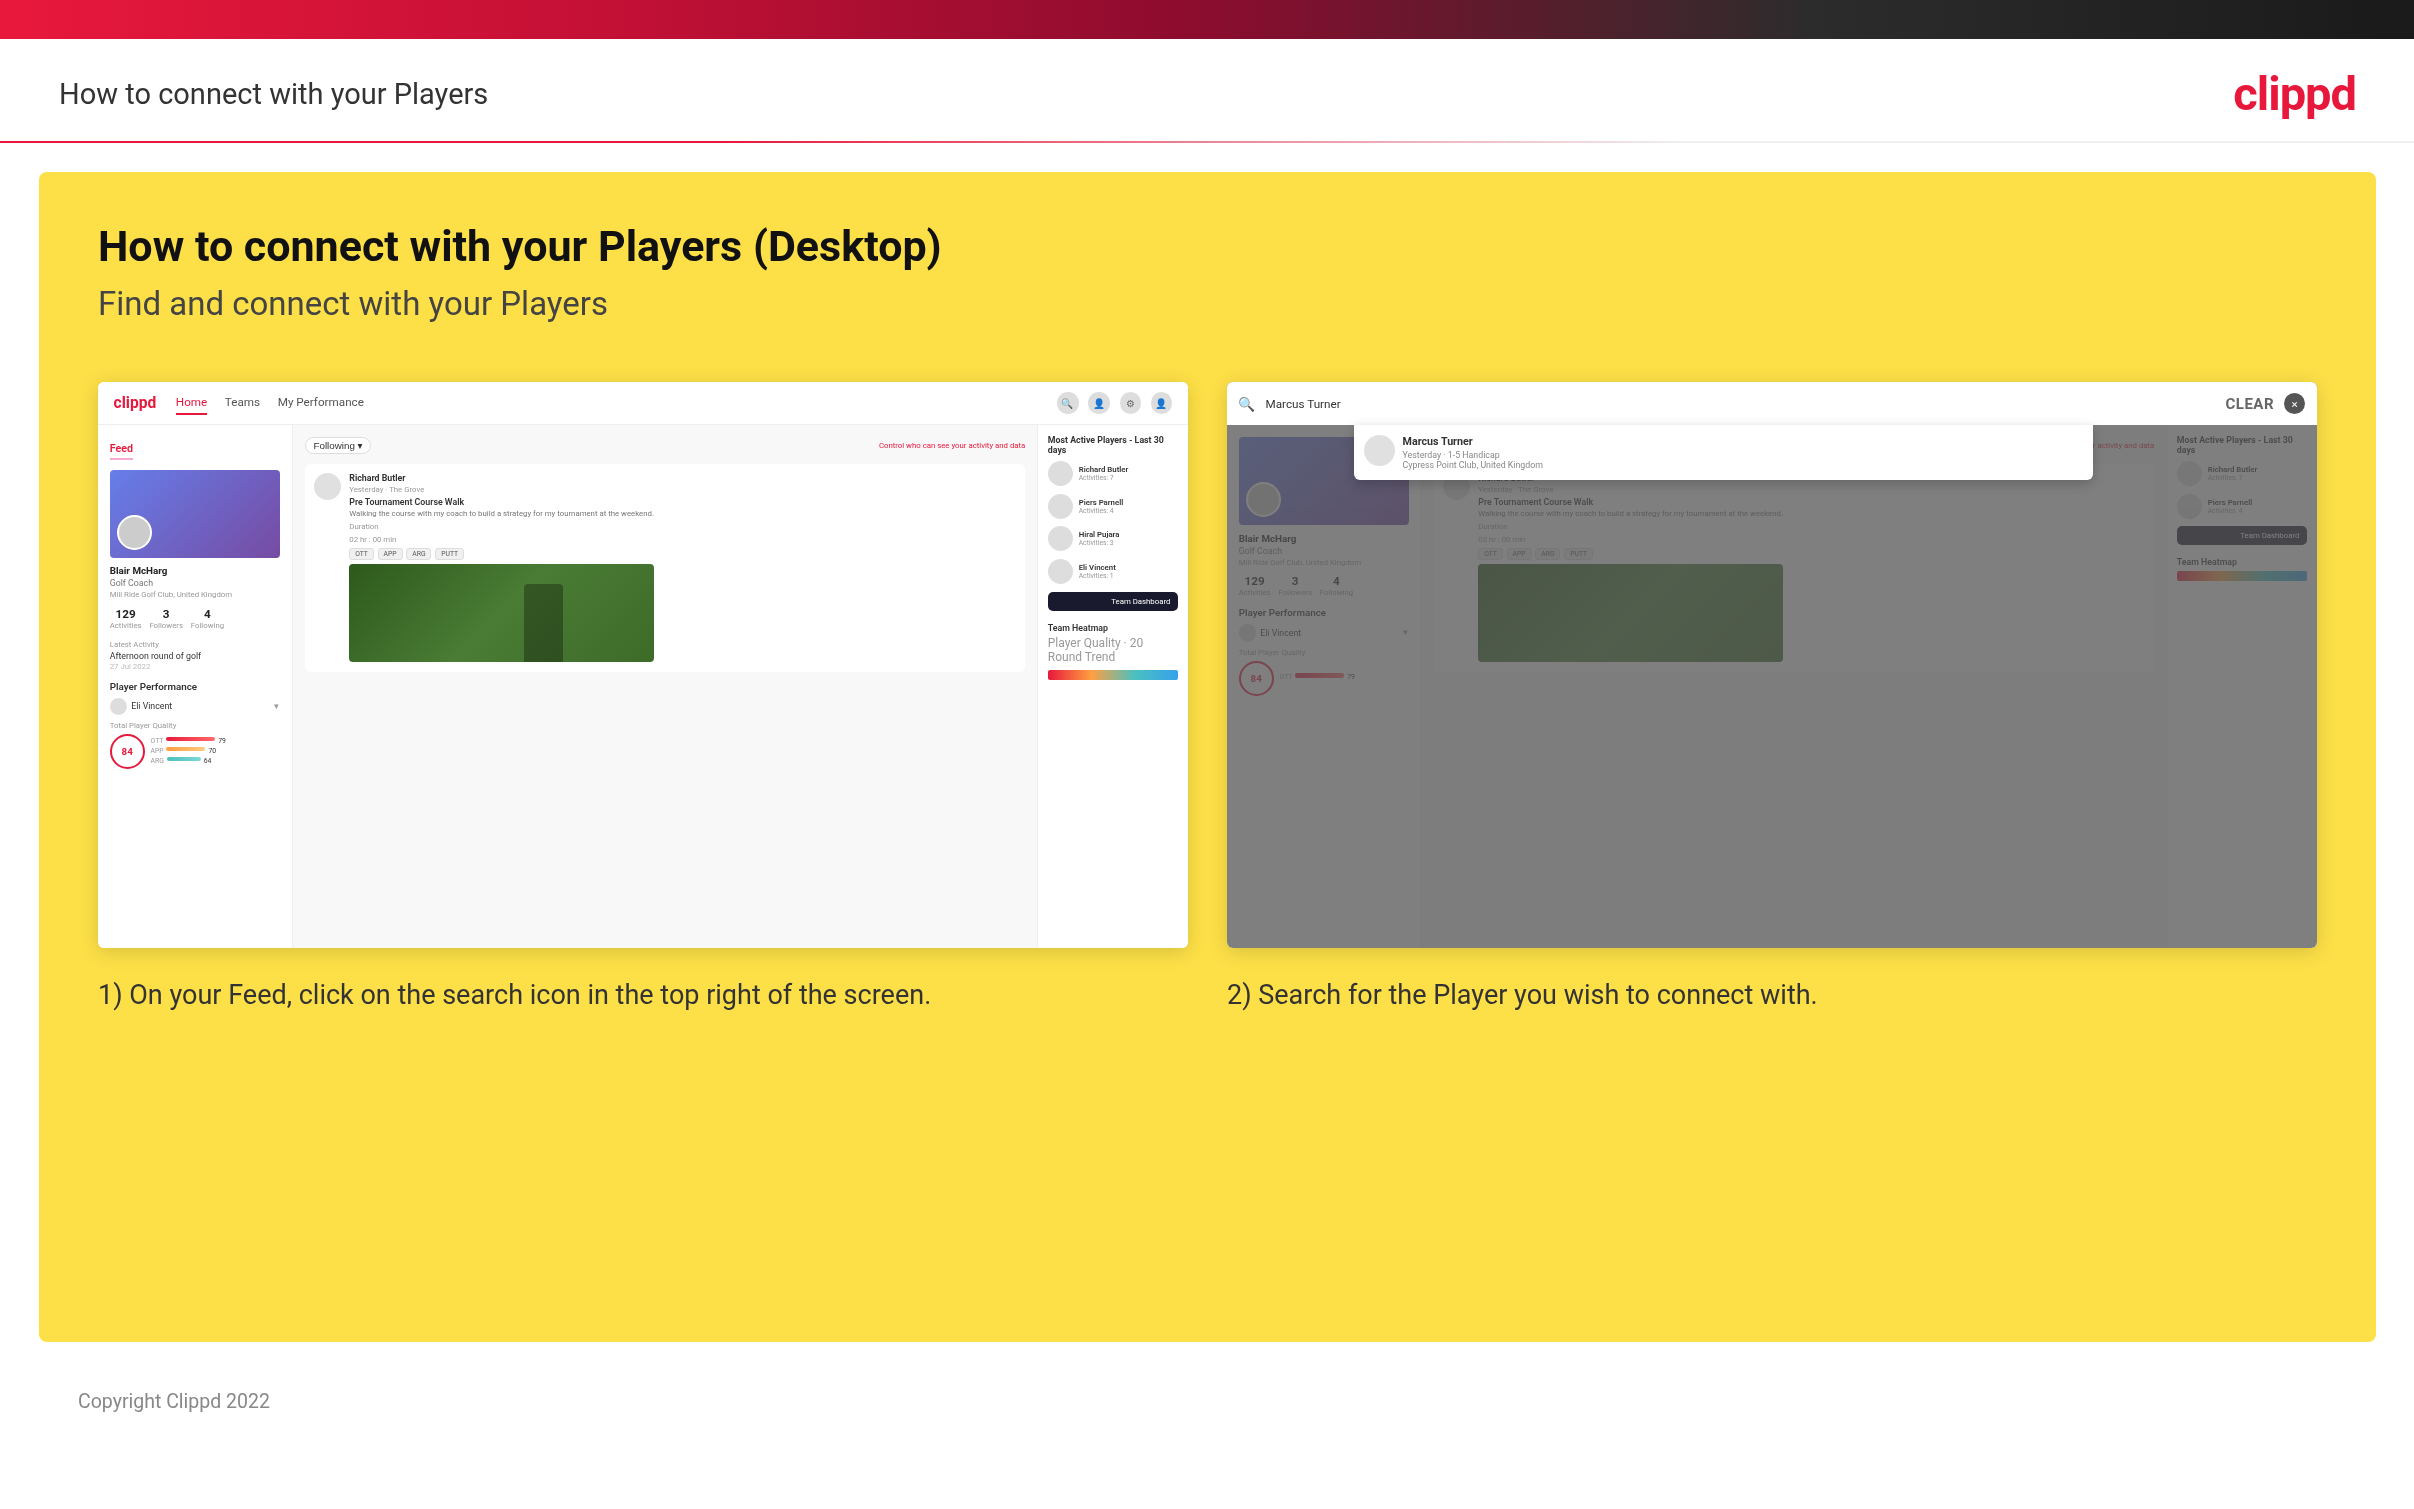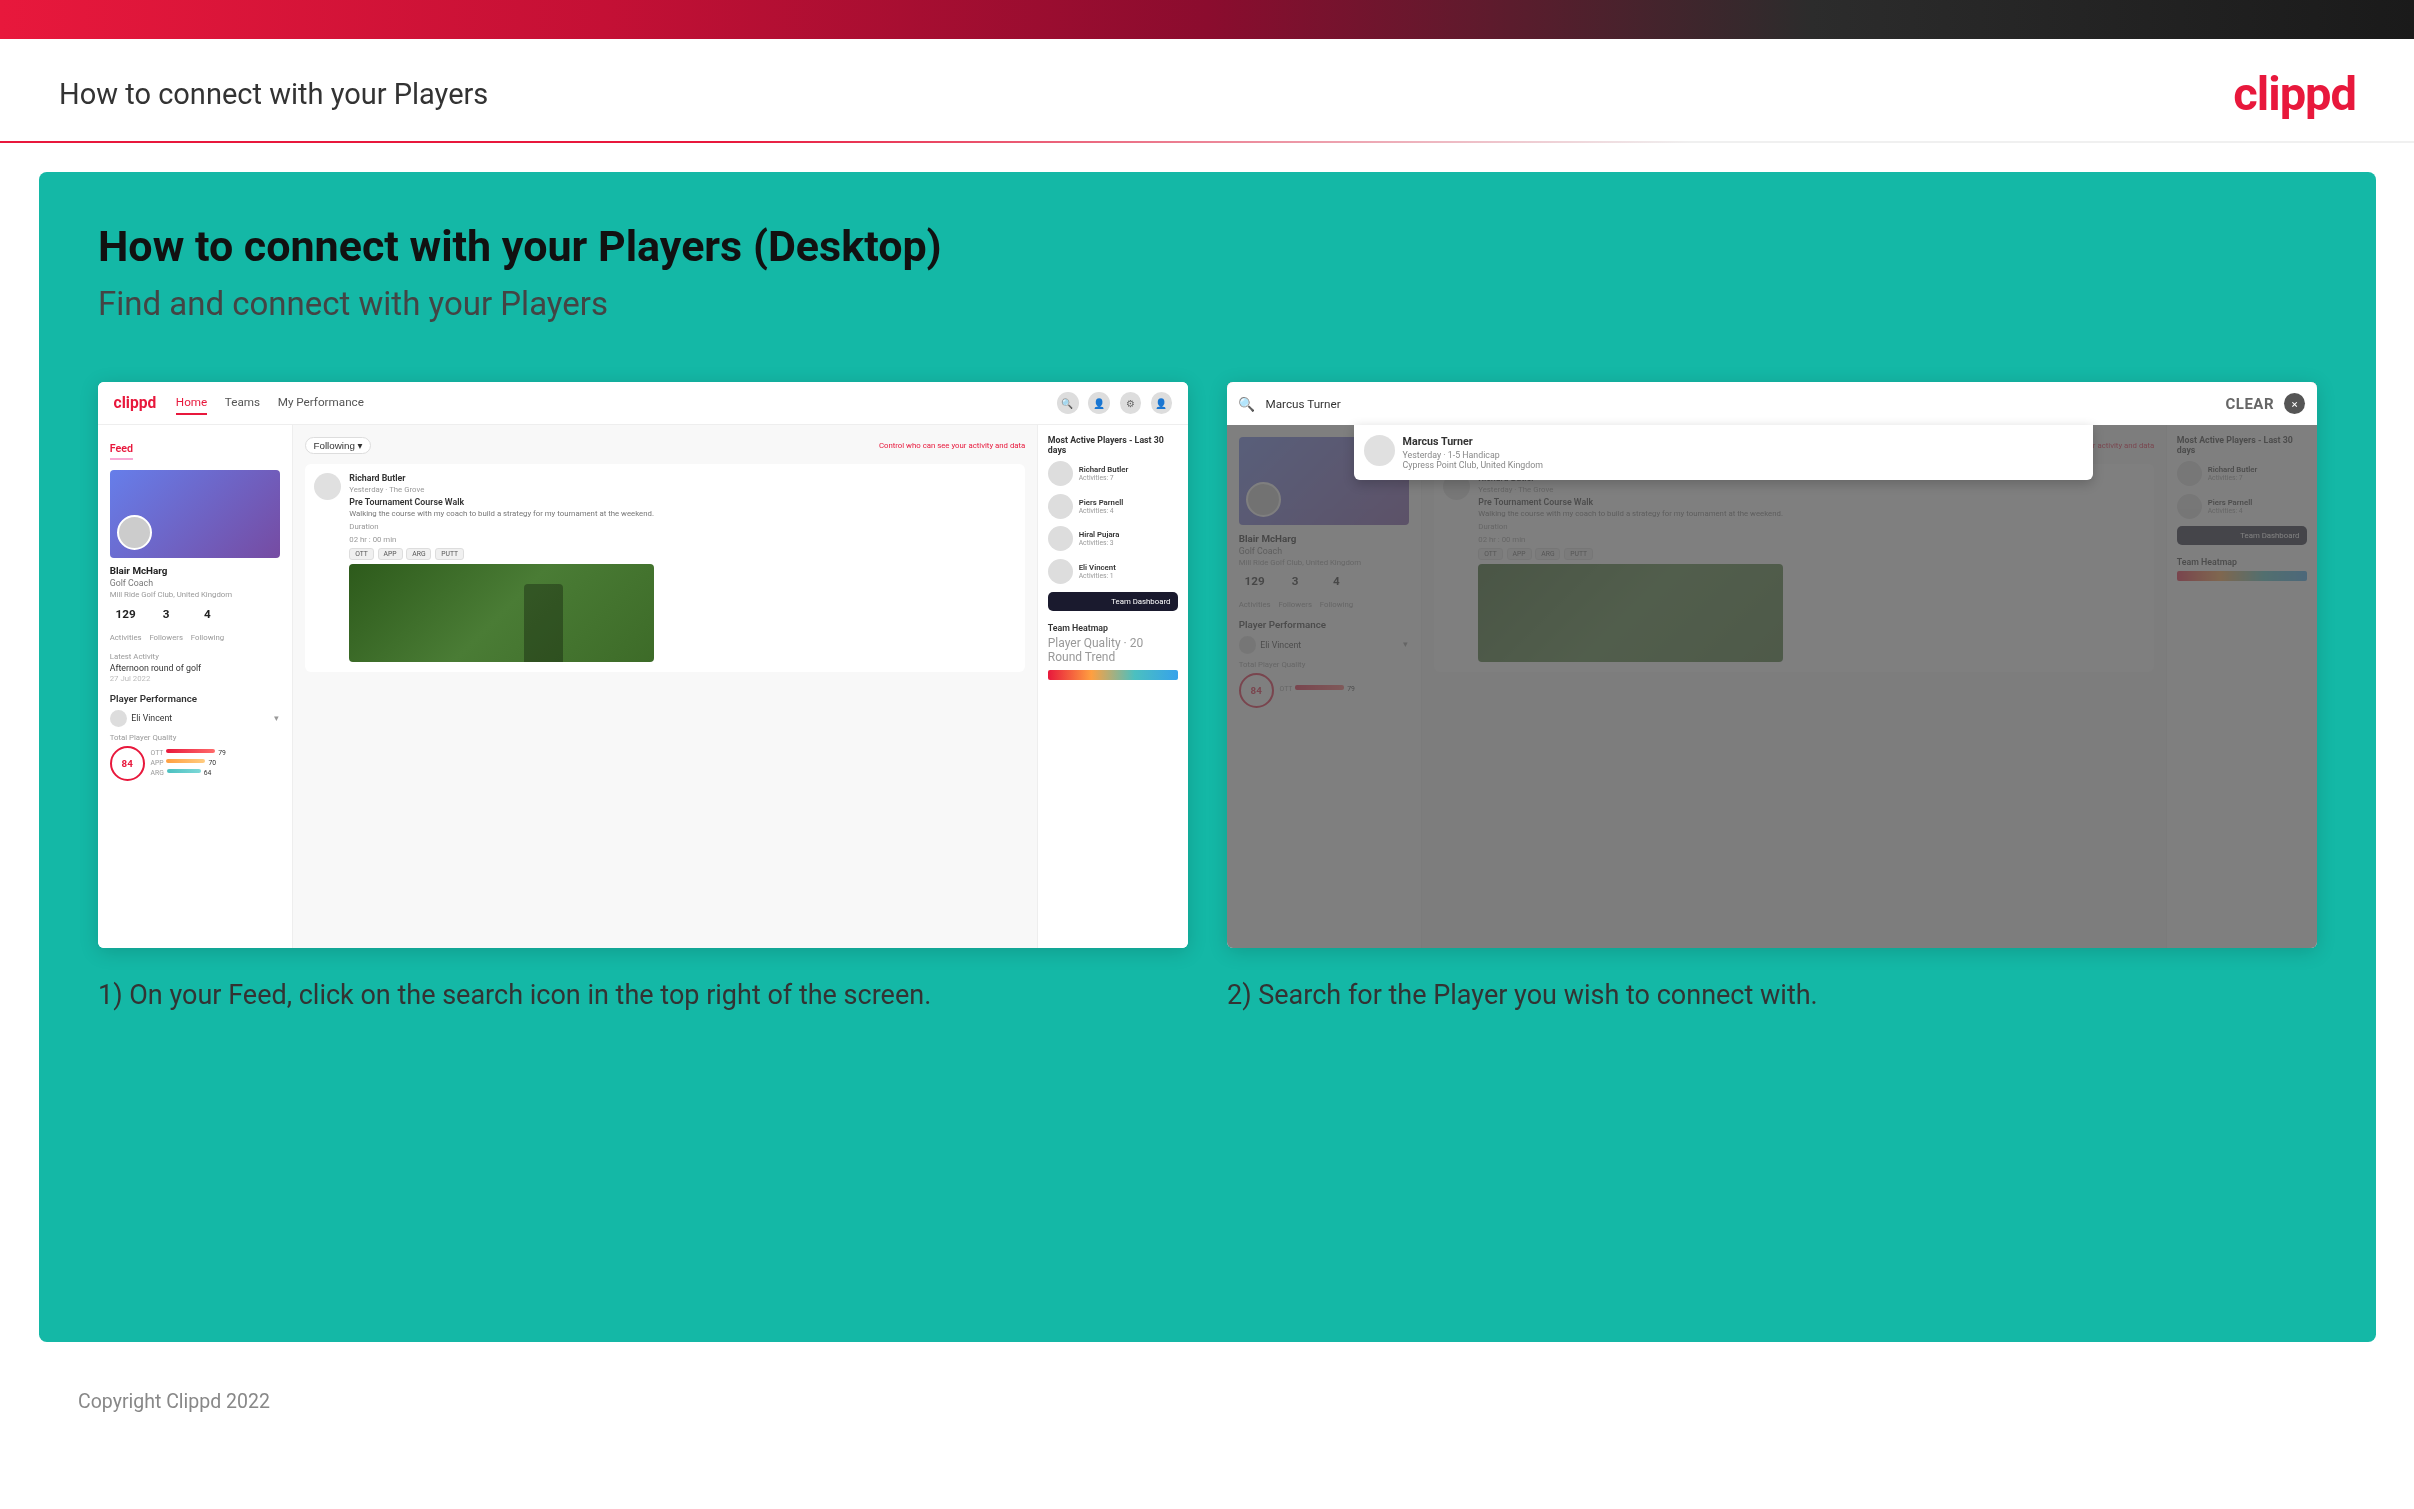--- a/index.html
+++ b/index.html
@@ -38,21 +38,21 @@
 
     
     .header-divider {
       height: 2px;
       background: linear-gradient(to right, #e8183c 30%, #f0f0f0 70%);
       margin: 0 0 0 0;
     }
 
     
     .main-content {
-      background: #14b8a6;
+      background: #fde047;
       margin: 29px 39px;
       border-radius: 7.8px;
       padding: 49px 59px 59px 59px;
       min-height: 1170px;
     }
 
     .main-title {
       font-size: 43px;
       font-weight: 700;
       color: #111;
@@ -193,21 +193,20 @@
     }
     .stats-row {
       display: flex;
       gap: 7.8px;
       margin-bottom: 9.8px;
     }
     .stat-item {
       display: flex;
       flex-direction: column;
       align-items: center;
-      gap: 12px;
     }
     .stat-num {
       font-size: 11.7px;
       font-weight: 700;
       color: #222;
     }
     .stat-label {
       font-size: 7.8px;
       color: #999;
     }

